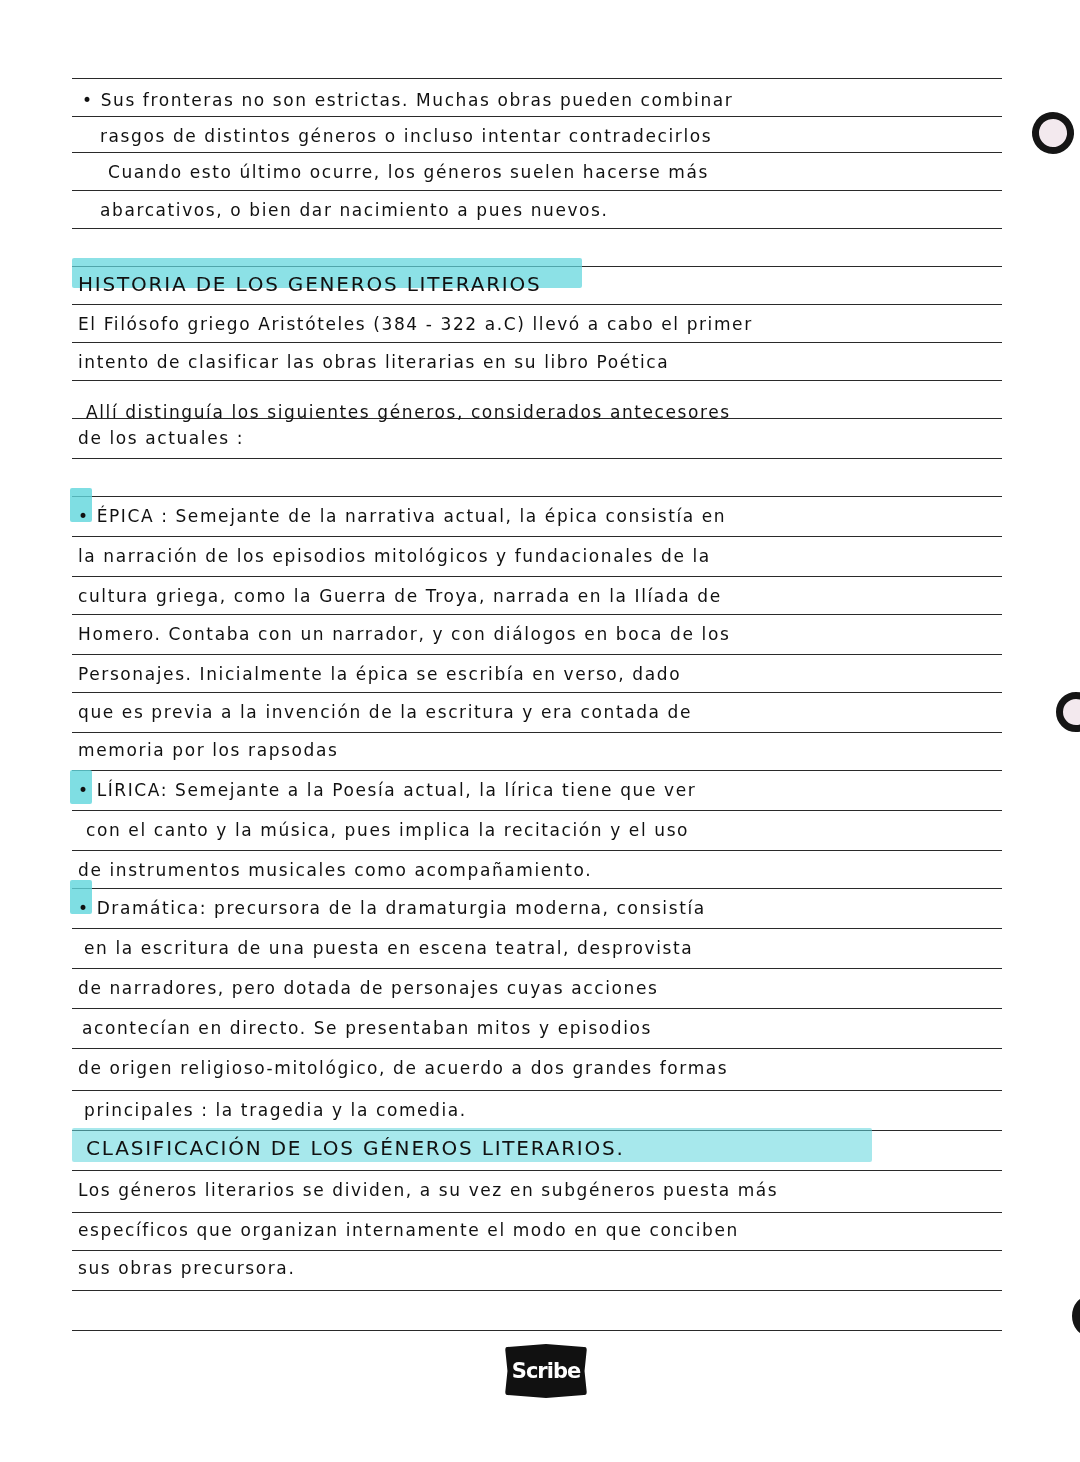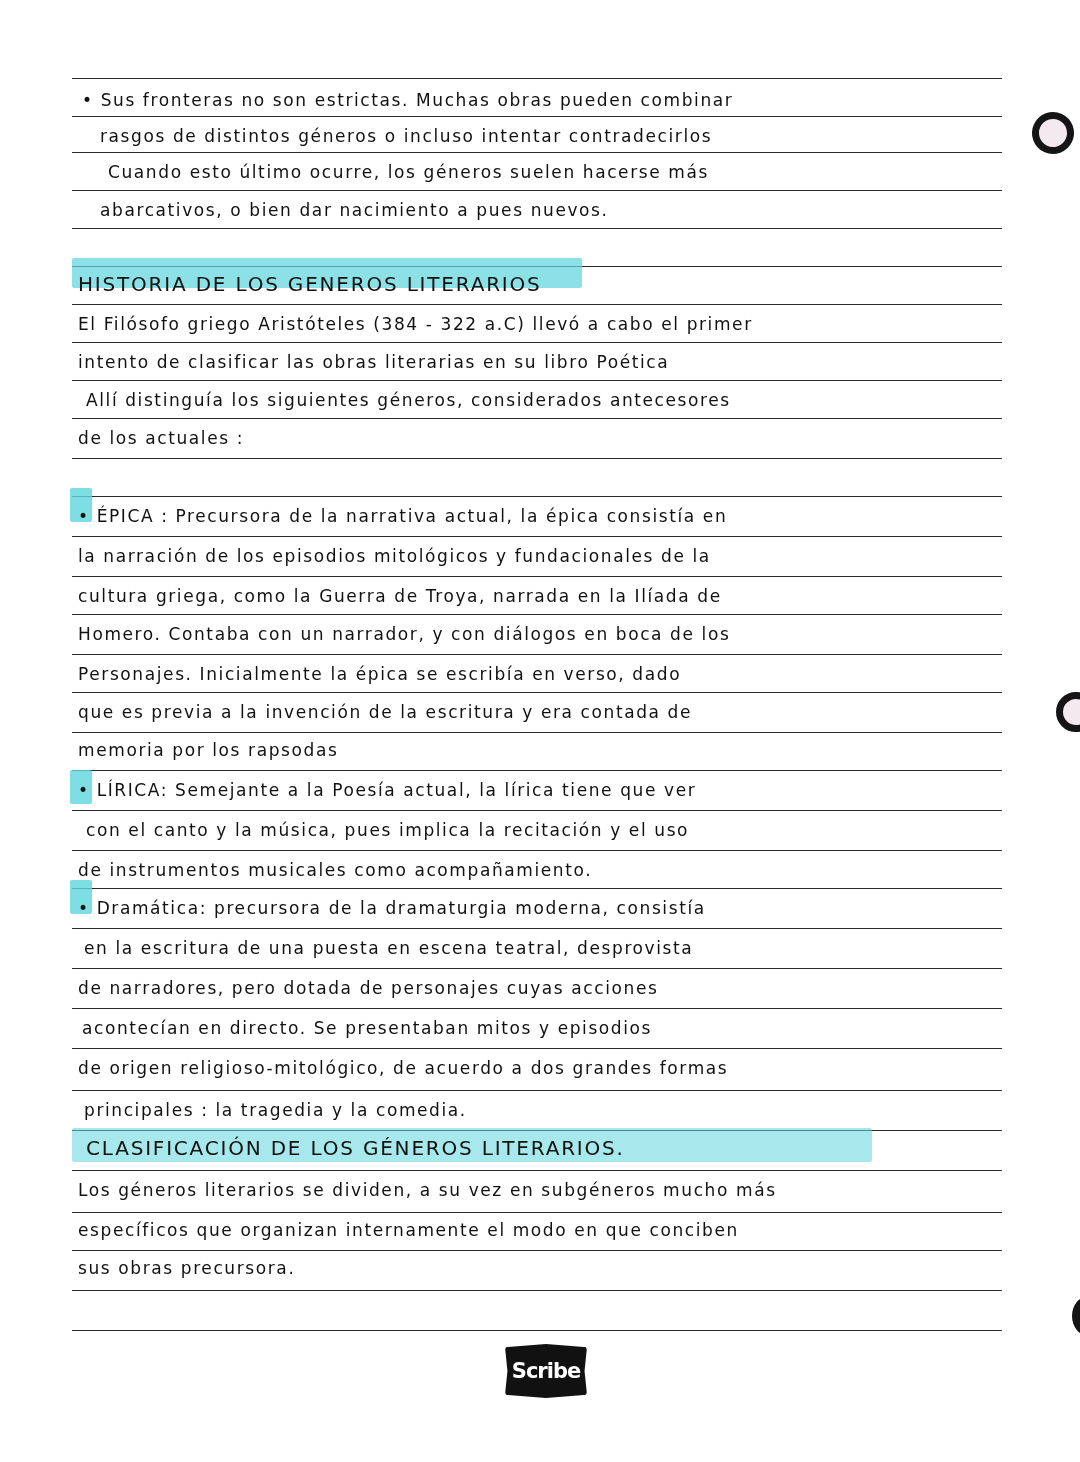--- a/index.html
+++ b/index.html
@@ -85,26 +85,26 @@
     <div class="line" style="top:82px;left:82px">• Sus fronteras no son estrictas. Muchas obras pueden combinar</div>
     <div class="line" style="top:118px;left:100px">rasgos de distintos géneros o incluso intentar contradecirlos</div>
     <div class="line" style="top:154px;left:108px">Cuando esto último ocurre, los géneros suelen hacerse más</div>
     <div class="line" style="top:192px;left:100px">abarcativos, o bien dar nacimiento a pues nuevos.</div>
   </div>
 
   <div>
     <div class="line heading" style="top:266px">HISTORIA DE LOS GENEROS LITERARIOS</div>
     <div class="line" style="top:306px">El Filósofo griego Aristóteles (384 - 322 a.C) llevó a cabo el primer</div>
     <div class="line" style="top:344px">intento de clasificar las obras literarias en su libro Poética</div>
-    <div class="line" style="top:382px;left:86px">Allí distinguía los siguientes géneros, considerados antecesores</div>
+    <div class="line" style="top:394px;left:86px">Allí distinguía los siguientes géneros, considerados antecesores</div>
     <div class="line" style="top:420px">de los actuales :</div>
   </div>
 
   <div>
-    <div class="line" style="top:498px">• ÉPICA : Precursora de la narrativa actual, la épica consistía en</div>
+    <div class="line" style="top:498px">• ÉPICA : Semejante de la narrativa actual, la épica consistía en</div>
     <div class="line" style="top:538px">la narración de los episodios mitológicos y fundacionales de la</div>
     <div class="line" style="top:578px">cultura griega, como la Guerra de Troya, narrada en la Ilíada de</div>
     <div class="line" style="top:616px">Homero. Contaba con un narrador, y con diálogos en boca de los</div>
     <div class="line" style="top:656px">Personajes. Inicialmente la épica se escribía en verso, dado</div>
     <div class="line" style="top:694px">que es previa a la invención de la escritura y era contada de</div>
     <div class="line" style="top:732px">memoria por los rapsodas</div>
   </div>
 
   <div>
     <div class="line" style="top:772px">• LÍRICA: Semejante a la Poesía actual, la lírica tiene que ver</div>
@@ -116,21 +116,21 @@
     <div class="line" style="top:890px">• Dramática: precursora de la dramaturgia moderna, consistía</div>
     <div class="line" style="top:930px;left:84px">en la escritura de una puesta en escena teatral, desprovista</div>
     <div class="line" style="top:970px">de narradores, pero dotada de personajes cuyas acciones</div>
     <div class="line" style="top:1010px;left:82px">acontecían en directo. Se presentaban mitos y episodios</div>
     <div class="line" style="top:1050px">de origen religioso-mitológico, de acuerdo a dos grandes formas</div>
     <div class="line" style="top:1092px;left:84px">principales : la tragedia y la comedia.</div>
   </div>
 
   <div>
     <div class="line heading" style="top:1130px;left:86px">CLASIFICACIÓN DE LOS GÉNEROS LITERARIOS.</div>
-    <div class="line" style="top:1172px">Los géneros literarios se dividen, a su vez en subgéneros mucho más</div>
+    <div class="line" style="top:1172px">Los géneros literarios se dividen, a su vez en subgéneros puesta más</div>
     <div class="line" style="top:1212px">específicos que organizan internamente el modo en que conciben</div>
     <div class="line" style="top:1250px">sus obras precursora.</div>
   </div>
 
   <div class="ring" style="left:1032px;top:112px;width:42px;height:42px;transform:rotate(-20deg);"></div>
   <div class="ring" style="left:1056px;top:692px;width:40px;height:40px;"></div>
   <div class="ring" style="left:1072px;top:1296px;width:34px;height:40px;background:#151515;"></div>
 
   <div class="logo">
     <span>Scribe</span>

